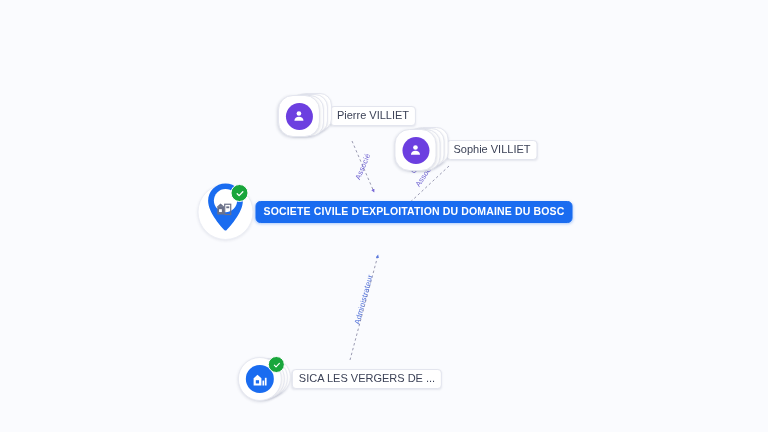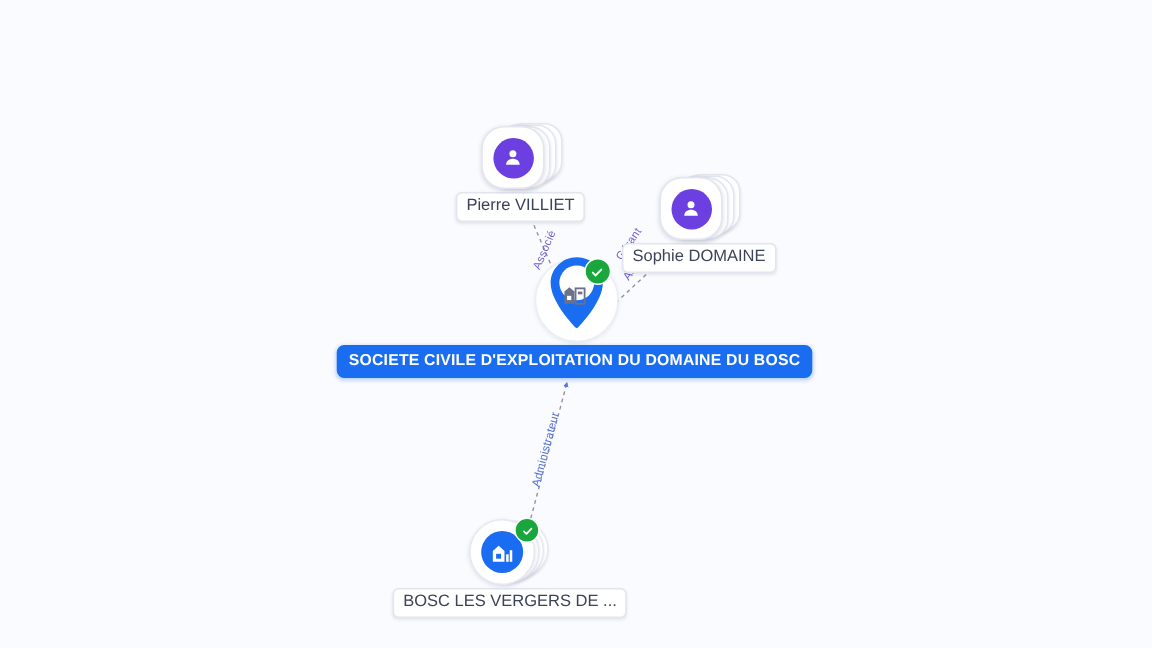--- a/index.html
+++ b/index.html
@@ -27,21 +27,20 @@
     width: 768px;
     height: 432px;
     pointer-events: none;
   }
 
   
   .node {
     position: absolute;
     transform: translate(-50%, -50%);
     display: flex;
-    flex-direction: column;
     align-items: center;
     justify-content: space-between;
   }
 
   
   .person-stack {
     position: relative;
     width: 52px;
     height: 44px;
   }
@@ -250,21 +249,21 @@
       <div class="stack-card c1"></div>
       <div class="stack-card c0">
         <div class="avatar-circle">
           <svg width="16" height="16" viewBox="0 0 24 24">
             <circle cx="12" cy="8.2" r="3.5" fill="#ffffff"></circle>
             <path d="M5.2 19.2c0-3.8 3.1-6 6.8-6s6.8 2.2 6.8 6z" fill="#ffffff"></path>
           </svg>
         </div>
       </div>
     </div>
-    <div class="node-label">Sophie DOMAINE</div>
+    <div class="node-label">Sophie VILLIET</div>
   </div>
 
   <div class="node" style="left:383px; top:211px;font-weight:bold;">
     <div class="pin-wrap">
       <div class="pin-halo"></div>
       <svg class="pin-shape" viewBox="0 0 40 52">
         <path d="M20 1.5c-9.6 0-17.4 7.7-17.4 17.2 0 12.3 14.6 27.6 16.2 29.3
                  a1.7 1.7 0 0 0 2.4 0c1.6-1.7 16.2-17 16.2-29.3C37.4 9.2 29.6 1.5 20 1.5z" fill="#1a6cf0"></path>
         <circle cx="20" cy="18.6" r="11.6" fill="#ffffff"></circle>
       </svg>
@@ -298,16 +297,16 @@
             <rect x="18.4" y="9.6" width="2.4" height="10.9" fill="#ffffff"></rect>
           </svg>
         </div>
       </div>
       <div class="round-badge">
         <svg width="8" height="8" viewBox="0 0 24 24">
           <path d="M4.5 12.6 L9.6 17.7 L19.6 7.2" fill="none" stroke="#ffffff" stroke-width="3.4" stroke-linecap="round" stroke-linejoin="round"></path>
         </svg>
       </div>
     </div>
-    <div class="node-label">BOSC LES VERGERS DE ...</div>
+    <div class="node-label">SICA LES VERGERS DE ...</div>
   </div>
 
 </div>
 
 </body></html>

